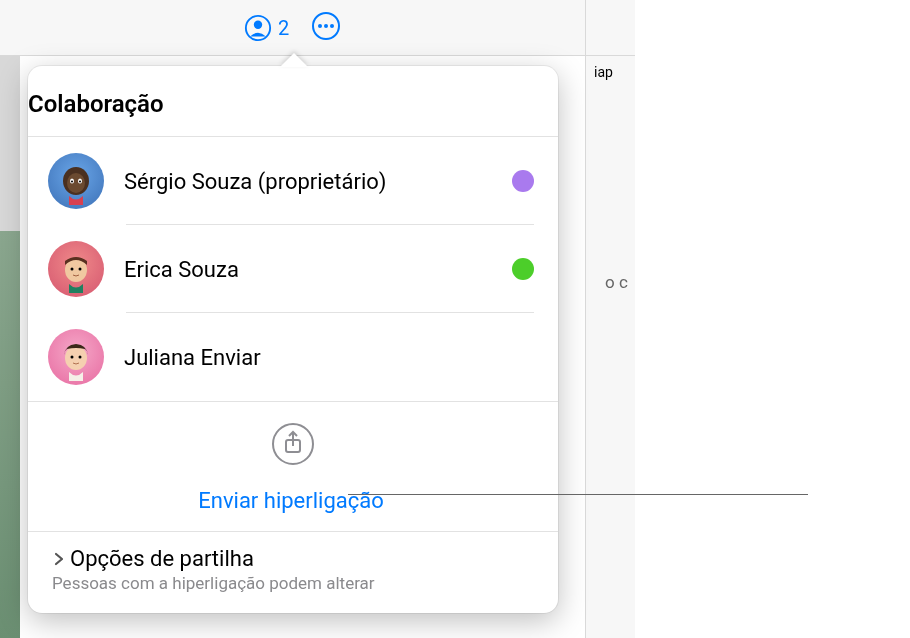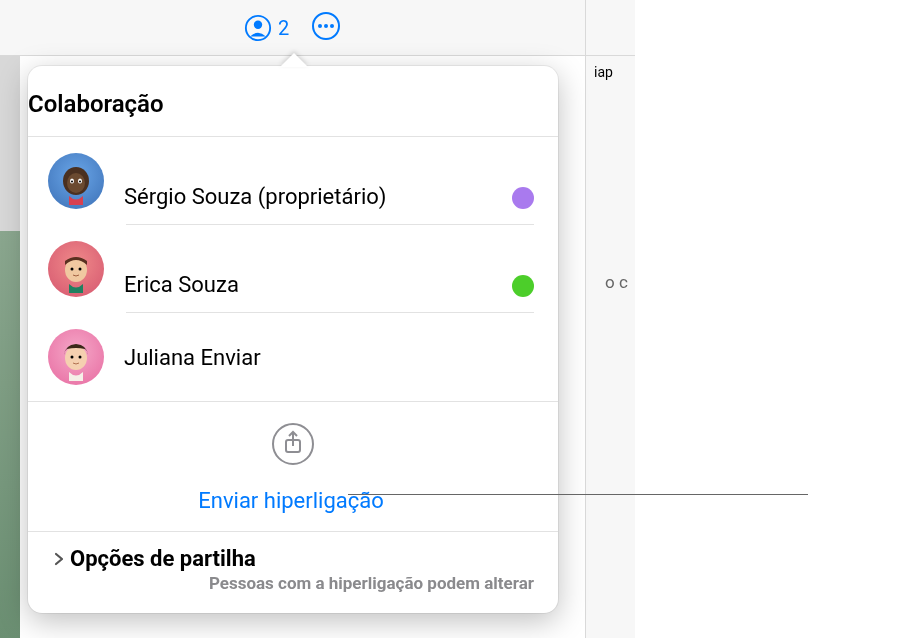--- a/index.html
+++ b/index.html
@@ -117,21 +117,20 @@
       border-bottom: 1px solid #e2e2e2;
     }
     .collab-row {
       display: flex;
       align-items: center;
       padding: 16px 24px 16px 20px;
       gap: 20px;
     }
     .collab-row-inner-border {
       position: relative;
-      align-items: flex-end;
     }
     .collab-row-inner-border::after {
       content: "";
       position: absolute;
       left: 98px;
       right: 24px;
       bottom: 0;
       height: 1px;
       background: #e2e2e2;
     }
@@ -185,34 +184,32 @@
       justify-content: center;
       flex-shrink: 0;
       margin-left: 4px;
     }
     .send-link-text {
       font-size: 22px;
       color: #007aff;
     }
     .share-options-row {
       padding: 14px 24px 20px 24px;
-      font-weight: bold;
     }
     .share-options-header {
       display: flex;
       align-items: center;
       gap: 4px;
       font-size: 22px;
       color: #000;
     }
     .share-options-sub {
       font-size: 17px;
       color: #8a8a8d;
       margin-top: 2px;
-      text-align: right;
     }
     .annotation-line {
       position: absolute;
       top: 494px;
       left: 348px;
       width: 460px;
       height: 1px;
       background: #666;
       z-index: 200;
     }

